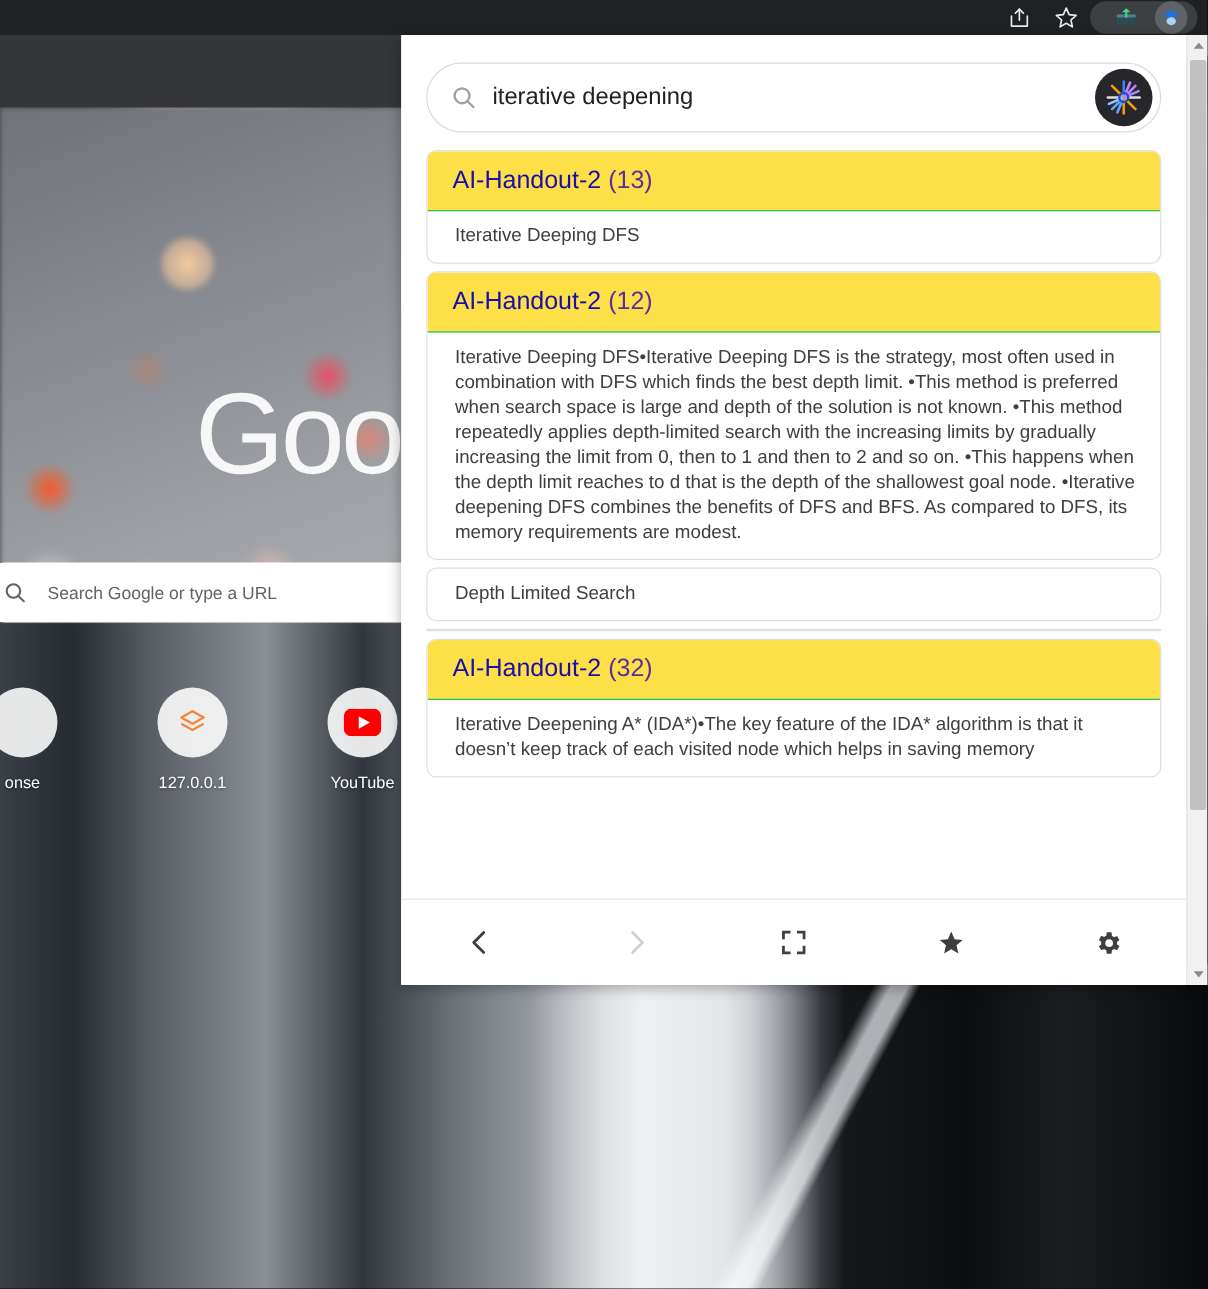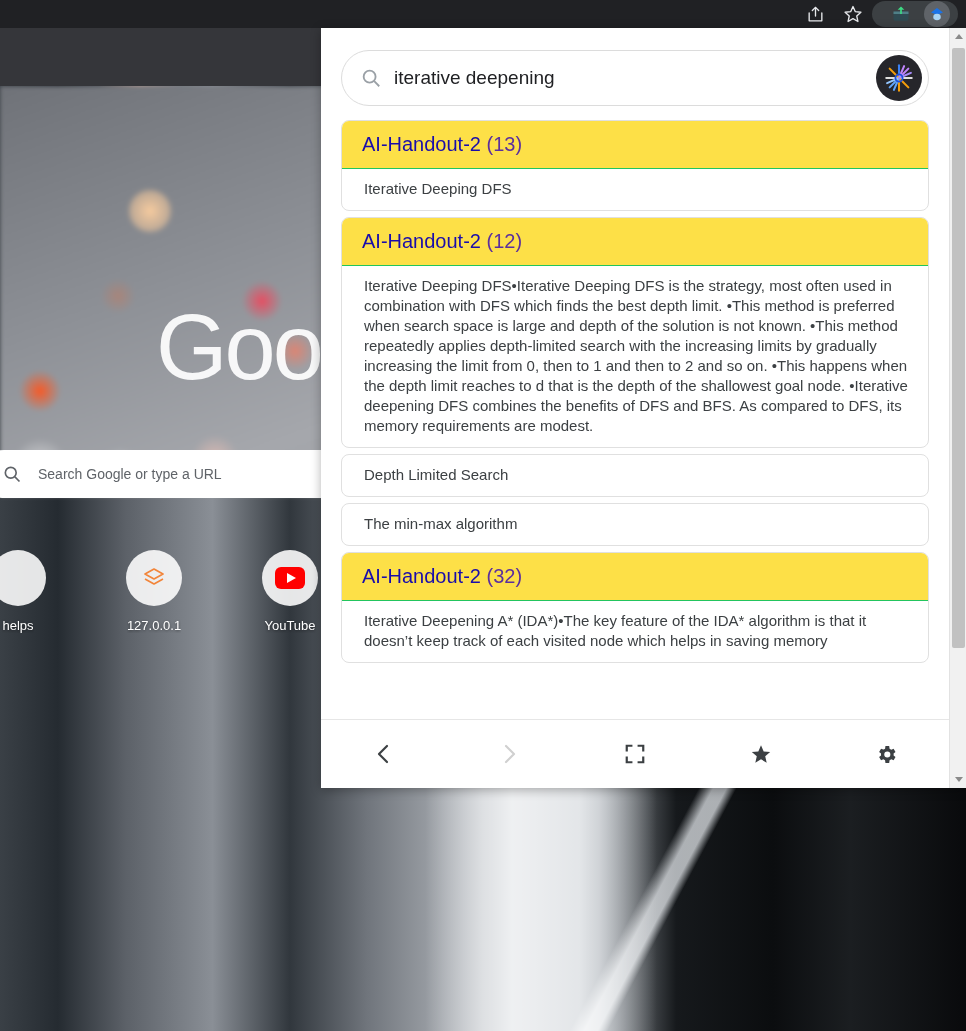--- a/index.html
+++ b/index.html
@@ -416,21 +416,21 @@
           <circle cx="10.5" cy="10.5" r="6.5"></circle>
           <line x1="15.5" y1="15.5" x2="21" y2="21"></line>
         </svg>
       </span>
       <span class="ph">Search Google or type a URL</span>
     </div>
 
     <div class="tiles">
       <div class="tile">
         <div class="tile-circle"></div>
-        <div class="tile-label">helps</div>
+        <div class="tile-label">onse</div>
       </div>
       <div class="tile">
         <div class="tile-circle">
           <svg viewBox="0 0 24 24" width="24" height="24" fill="none" stroke="#F2853A" stroke-width="1.7" stroke-linejoin="round">
             <polygon points="12,3 21,8 12,13 3,8"></polygon>
             <polyline points="3,13 12,18 21,13"></polyline>
           </svg>
         </div>
         <div class="tile-label">127.0.0.1</div>
       </div>
@@ -533,21 +533,20 @@
             <span class="result-title"><span>AI-Handout-2</span> <span class="cnt">(12)</span></span>
           </div>
           <div class="result-body">Iterative Deeping DFS•Iterative Deeping DFS is the strategy, most often used in combination with DFS which finds the best depth limit. •This method is preferred when search space is large and depth of the solution is not known. •This method repeatedly applies depth-limited search with the increasing limits by gradually increasing the limit from 0, then to 1 and then to 2 and so on. •This happens when the depth limit reaches to d that is the depth of the shallowest goal node. •Iterative deepening DFS combines the benefits of DFS and BFS. As compared to DFS, its memory requirements are modest.</div>
         </div>
 
         <div class="result-card">
           <div class="result-body">Depth Limited Search</div>
         </div>
 
         <div class="result-card">
-          <div class="result-body">The min-max algorithm</div>
         </div>
 
         <div class="result-card">
           <div class="result-head">
             <span class="result-title"><span>AI-Handout-2</span> <span class="cnt">(32)</span></span>
           </div>
           <div class="result-body">Iterative Deepening A* (IDA*)•The key feature of the IDA* algorithm is that it doesn’t keep track of each visited node which helps in saving memory</div>
         </div>
 
       </div>

